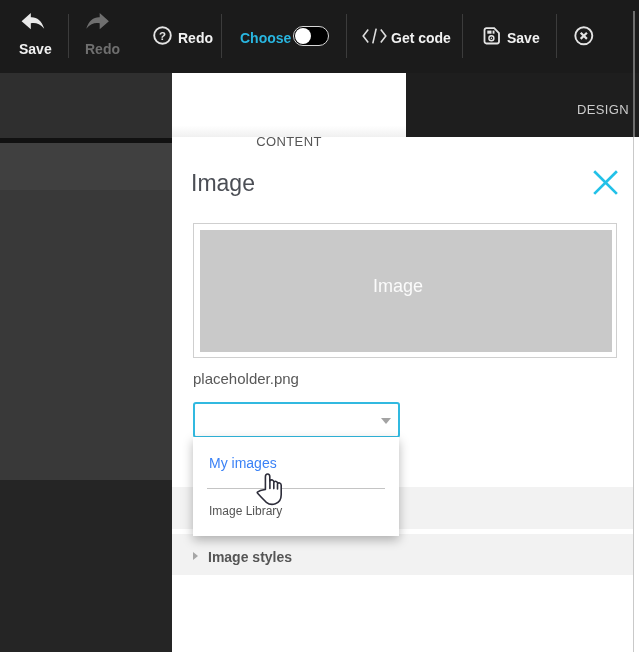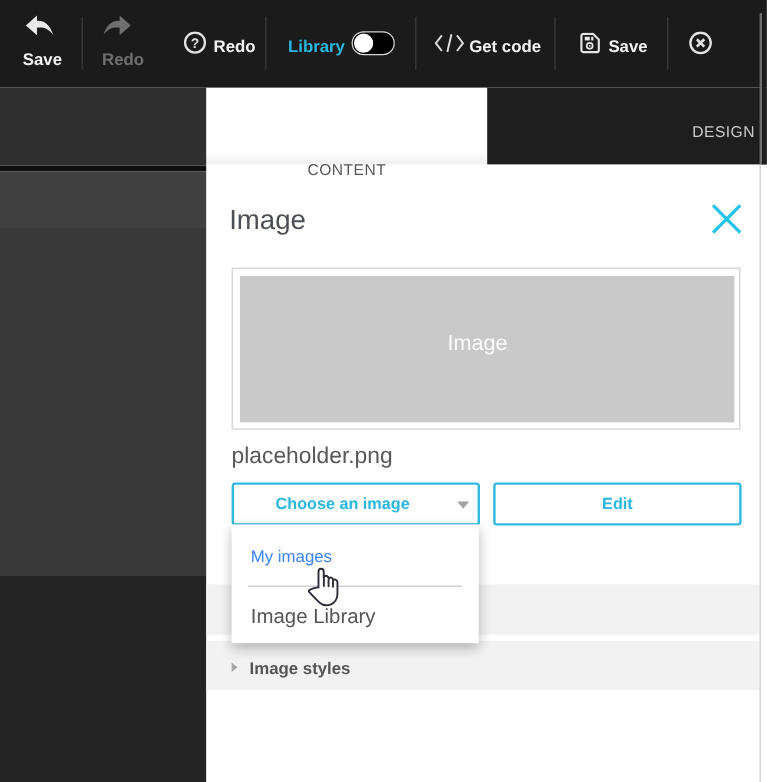--- a/index.html
+++ b/index.html
@@ -73,21 +73,21 @@
     </svg>
     <div class="tbtxt" style="left:85px;top:41px;color:#6f6f6f;">Redo</div>
 
     <svg class="abs" style="left:153px;top:26px;" width="20" height="20" viewBox="0 0 20 20">
       <circle cx="9.5" cy="9.5" r="8.3" fill="none" stroke="#e3e3e3" stroke-width="1.9"></circle>
       <text x="9.5" y="13.6" text-anchor="middle" font-family="Liberation Sans" font-size="11.5" font-weight="bold" fill="#e3e3e3">?</text>
     </svg>
     <div class="tbtxt" style="left:178px;top:29.5px;">Redo</div>
     <div class="tdiv" style="left:221px;"></div>
 
-    <div class="tbtxt" style="left:240px;top:29.5px;color:#29b6e0;">Library</div>
+    <div class="tbtxt" style="left:240px;top:29.5px;color:#29b6e0;">Choose</div>
     <div class="abs" style="left:293px;top:26px;width:36px;height:20px;background:#000;border:1.5px solid #d8d8d8;border-radius:11px;box-sizing:border-box;">
       <div style="position:absolute;left:0.5px;top:0.5px;width:16px;height:16px;background:#fff;border-radius:50%;"></div>
     </div>
     <div class="tdiv" style="left:346px;"></div>
 
     <svg class="abs" style="left:362px;top:28px;" width="25" height="16" viewBox="0 0 25 16">
       <path d="M6.2 1.5 L1.2 8 L6.2 14.5" fill="none" stroke="#dedede" stroke-width="1.6"></path>
       <path d="M18.8 1.5 L23.8 8 L18.8 14.5" fill="none" stroke="#dedede" stroke-width="1.6"></path>
       <path d="M14.2 0.6 L10.8 15.4" fill="none" stroke="#dedede" stroke-width="1.6"></path>
     </svg>
@@ -112,32 +112,30 @@
   </div>
 
   <div class="abs" style="left:191px;top:170px;font-size:23px;color:#4b4e55;">Image</div>
   <svg class="abs" style="left:593px;top:170px;" width="25" height="25" viewBox="0 0 25 25">
     <path d="M1.2 1.2 L23.9 23.9 M23.9 1.2 L1.2 23.9" stroke="#22c1e8" stroke-width="2.7"></path>
   </svg>
 
   <div class="abs" id="phframe"></div>
   <div class="abs" id="phinner"></div>
   <div class="abs" style="left:373px;top:276px;font-size:18px;color:#fbfbfb;">Image</div>
-  <div class="abs" style="left:193px;top:370px;font-size:19px;color:#585858;text-align:center;">placeholder.png</div>
+  <div class="abs" style="left:193px;top:370px;font-size:15px;color:#585858;text-align:center;">placeholder.png</div>
 
   <div class="cybtn" style="left:193px;width:207px;">
-    <span style="margin-right:22px;">Choose an image</span>
     <div class="abs" style="left:186px;top:14px;width:0;height:0;border-top:6px solid #a3a3a3;border-left:5px solid transparent;border-right:5px solid transparent;"></div>
   </div>
-  <div class="cybtn" style="left:411px;width:207px;">Edit</div>
 
   <div class="abs" id="dd"></div>
   <div class="abs" style="left:209px;top:455px;font-size:14px;color:#3b82f6;">My images</div>
   <div class="abs" style="left:207px;top:488px;width:178px;height:1px;background:#c4c4c4;"></div>
-  <div class="abs" style="left:209px;top:504px;font-size:17px;color:#555;">Image Library</div>
+  <div class="abs" style="left:209px;top:504px;font-size:12px;color:#555;">Image Library</div>
 
   <svg class="abs" style="left:256px;top:472px;" width="27" height="34" viewBox="0 0 27 34">
     <path d="M9.4 17.5 V4.8 Q9.4 2.0 11.6 2.0 Q13.8 2.0 13.8 4.8 V9.6
              C14.2 8.3 15.4 7.7 16.4 8.0 C17.5 8.4 17.9 9.3 17.9 10.4
              C18.4 9.5 19.3 9.1 20.2 9.4 C21.2 9.7 21.6 10.5 21.6 11.5
              C22.1 10.9 22.9 10.7 23.7 11.0 C24.7 11.4 25.2 12.2 25.2 13.3
              V22.8 C25.2 27.3 22.6 30.7 19.4 31.8 C16.2 32.9 12.7 32.2 10.4 30.3
              C8.8 28.9 4.5 24.5 1.6 21.3 Q1.0 20.6 1.5 20.1 Q3.5 18.3 9.4 17.5 Z" fill="#fff" stroke="#2d2d3a" stroke-width="1.6" stroke-linejoin="round"></path>
     <path d="M13.9 10.4 V16.4 M17.8 11.3 V16.6 M21.5 12.3 V16.9" stroke="#2d2d3a" stroke-width="1.6" fill="none" stroke-linecap="round"></path>
   </svg>

